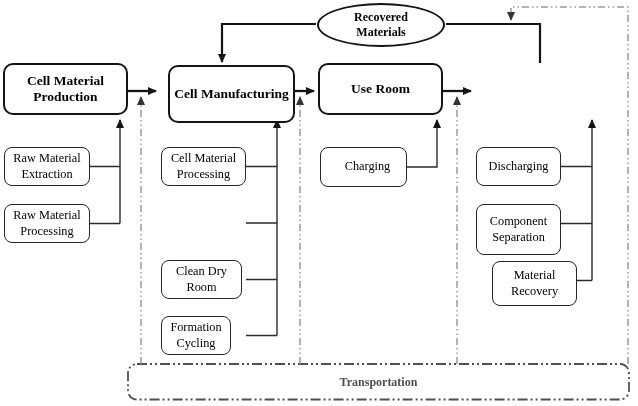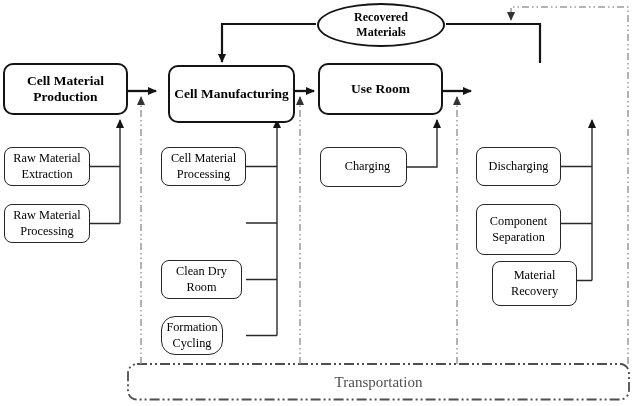--- a/index.html
+++ b/index.html
@@ -12,21 +12,21 @@
   .node {
     position:absolute; box-sizing:border-box; background:#ffffff;
     display:flex; align-items:center; justify-content:center;
     text-align:center; color:#000; white-space:pre-line;
   }
   .stage  { border:2.5px solid #141414; border-radius:10px; font-weight:bold; font-size:13.5px; line-height:1.22; z-index:3; }
   .sub    { border:1.4px solid #262626; border-radius:8px;  font-size:12.3px; line-height:1.3; z-index:3; }
   .oval   { border:2.5px solid #141414; border-radius:50%;  font-weight:bold; font-size:12px;  line-height:1.25; z-index:3;justify-content:center; }
   .transport-label {
     position:absolute; display:flex; align-items:center; justify-content:center;
-    font-weight:normal; font-size:15px; color:#4f4f4f; z-index:3;
+    font-weight:bold; font-size:12px; color:#4f4f4f; z-index:3;
   }
 </style>
 </head>
 <body>
 
 <div class="canvas">
 
   <svg class="wires" width="638" height="406" viewBox="0 0 638 406">
     <defs>
       <marker id="mB" viewBox="0 0 9 8" refX="8" refY="4" markerWidth="9" markerHeight="8" markerUnits="userSpaceOnUse" orient="auto">
@@ -89,21 +89,21 @@
   </div>
 
   <div class="node sub" style="left:161px; top:147px; width:85px; height:39px;">
     <span>Cell Material
 Processing</span>
   </div>
   <div class="node sub" style="left:161px; top:260px; width:81px; height:39px;">
     <span>Clean Dry
 Room</span>
   </div>
-  <div class="node sub" style="left:161px; top:316px; width:62px; height:39px;border-radius:14px;">
+  <div class="node sub" style="left:161px; top:316px; width:70px; height:39px;">
     <span>Formation
 Cycling</span>
   </div>
 
   <div class="node sub" style="left:320px; top:147px; width:87px; height:40px;padding-left:8px;">
     <span>Charging</span>
   </div>
 
   <div class="node sub" style="left:476px; top:147px; width:85px; height:39px;text-align:right;">
     <span>Discharging</span>

